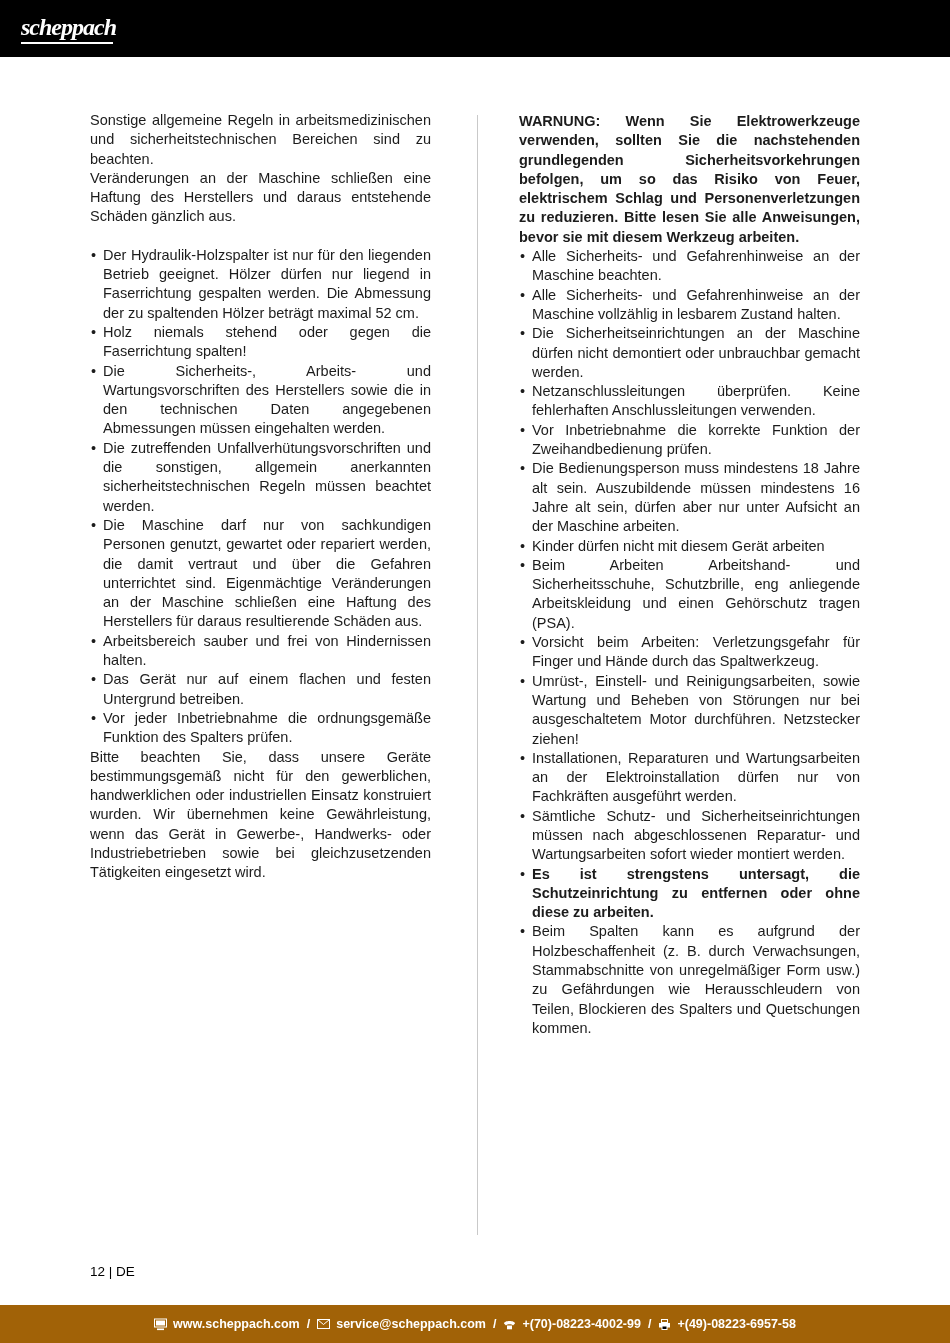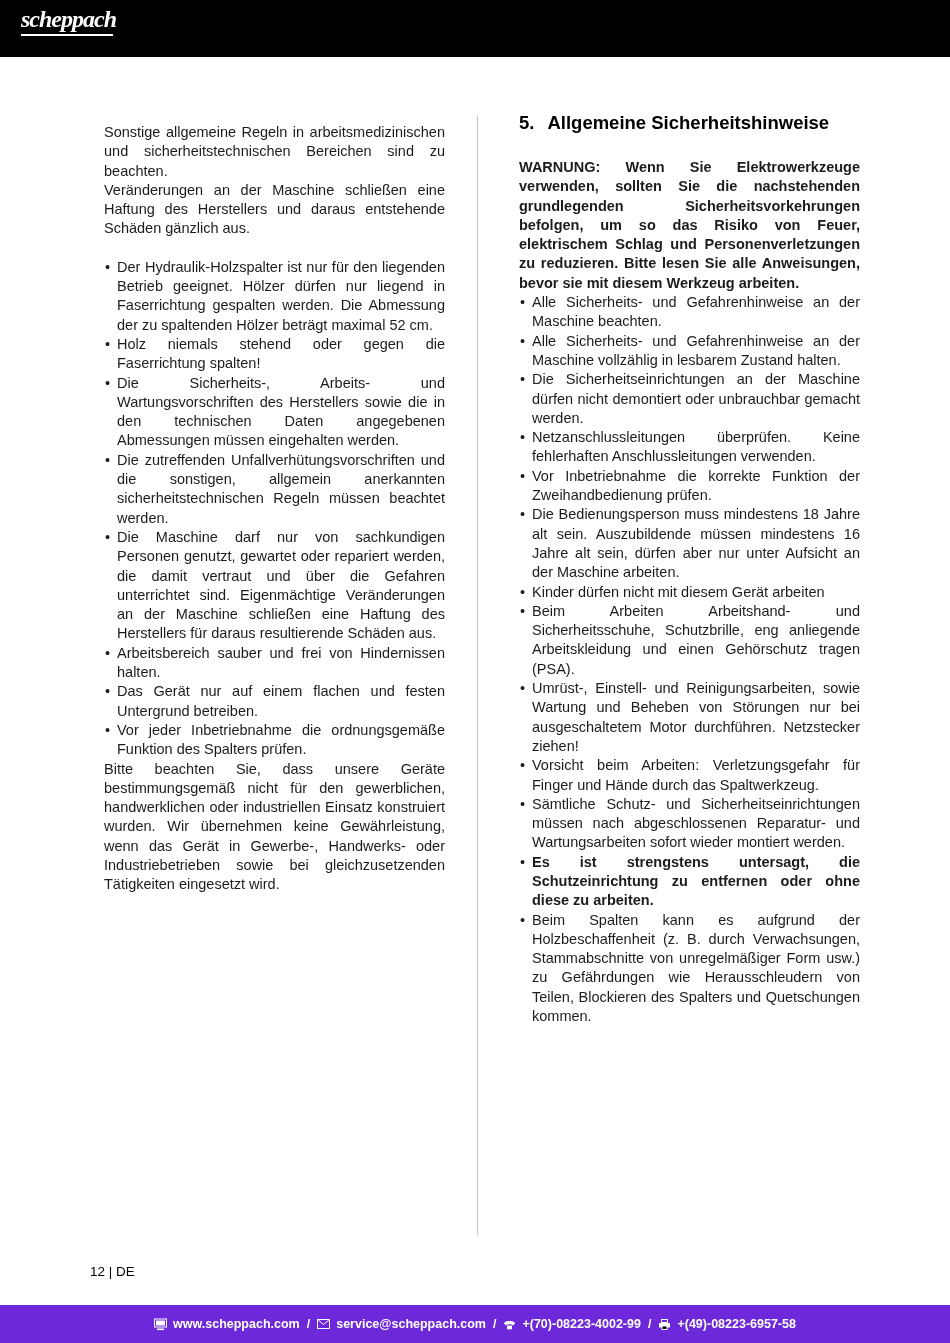--- a/index.html
+++ b/index.html
@@ -4,49 +4,49 @@
 <style>
   html,body { margin:0; padding:0; background:#e9e9e9; }
   .page {
     position:relative; width:950px; height:1343px; margin:0 auto;
     background:#ffffff; font-family:"Liberation Sans", sans-serif;
     color:#1c1c1c; overflow:hidden;
   }
   
   .topbar { position:absolute; top:0; left:0; width:950px; height:57px; background:#000; }
   .logo { position:absolute; left:14px; top:7px; width:114px; height:45px; background:#000;
-          display:flex; flex-direction:column; justify-content:flex-start; padding-left:7px; box-sizing:border-box; }
+          display:flex; flex-direction:column; justify-content:center; padding-left:7px; box-sizing:border-box; }
   .logo-text { color:#fff; font-weight:bold; font-style:italic; font-size:24px; line-height:1;
                font-family:"Liberation Serif", serif; letter-spacing:-1px; }
   .logo-underline { width:92px; height:2px; background:#fff; margin-top:3px; }
 
   
   .col { position:absolute; width:341px; font-size:14.5px; line-height:19.3px; text-align:justify; }
-  .col-left  { left:90px;  top:123px;margin-left:14px; }
+  .col-left  { left:90px;  top:111px; }
   .col-right { left:519px; top:112px; }
   .vdivider  { position:absolute; left:477px; top:115px; width:1px; height:1120px; background:#c9c9c9; }
 
   .col p { margin:0; }
   .bold { font-weight:bold; }
   .closing { margin-top:19px; }
 
   
   .heading { font-size:18.5px; font-weight:bold; color:#000; text-align:left;
              margin:0 0 24px 0; line-height:22px; }
   .heading .hnum { margin-right:13px; }
 
   
   .list { margin:0; }
   .list-left { margin-top:19px; }
   .bullet { position:relative; padding-left:13px; overflow-wrap:break-word; }
   .bullet::before { content:"\2022"; position:absolute; left:1px; top:0; }
 
   
   .page-label { position:absolute; left:90px; top:1264px; font-size:13.5px; color:#000000; }
-  .footbar { position:absolute; left:0; bottom:0; width:950px; height:38px; background:#6d28d9;
+  .footbar { position:absolute; left:0; bottom:0; width:950px; height:38px; background:#a16207;
              color:#fff; display:flex; align-items:center; justify-content:center;
              font-size:12.5px; font-weight:bold; }
   .footbar .seg { display:inline-flex; align-items:center; }
   .footbar .icon { display:inline-flex; align-items:center; margin-right:6px; }
   .footbar .sep { margin:0 7px; }
 </style>
 </head>
 <body>
 
 <div class="page">
@@ -83,23 +83,20 @@
         <div class="bullet"><span>Das Gerät nur auf einem flachen und festen Untergrund betreiben.</span></div>
 
         <div class="bullet"><span>Vor jeder Inbetriebnahme die ordnungsgemäße Funktion des Spalters prüfen.</span></div>
 
       </div>
 
     <p class="closing">Bitte beachten Sie, dass unsere Geräte bestimmungsgemäß nicht für den gewerblichen, handwerklichen oder industriellen Einsatz konstruiert wurden. Wir übernehmen keine Gewährleistung, wenn das Gerät in Gewerbe-, Handwerks- oder Industriebetrieben sowie bei gleichzusetzenden Tätigkeiten eingesetzt wird.</p>
   </div>
 
   <div class="col col-right">
-    <h2 class="heading">
-      <span class="hnum">5.</span><span>Allgemeine Sicherheitshinweise</span>
-    </h2>
 
     <p class="bold">WARNUNG: Wenn Sie Elektrowerkzeuge verwenden, sollten Sie die nachstehenden grundlegenden Sicherheitsvorkehrungen befolgen, um so das Risiko von Feuer, elektrischem Schlag und Personenverletzungen zu reduzieren. Bitte lesen Sie alle Anweisungen, bevor sie mit diesem Werkzeug arbeiten.</p>
 
     <div class="list">
 
         <div class="bullet"><span>Alle Sicherheits- und Gefahrenhinweise an der Maschine beachten.</span><span class="bold"></span></div>
 
         <div class="bullet"><span>Alle Sicherheits- und Gefahrenhinweise an der Maschine vollzählig in lesbarem Zustand halten.</span><span class="bold"></span></div>
 
         <div class="bullet"><span>Die Sicherheitseinrichtungen an der Maschine dürfen nicht demontiert oder unbrauchbar gemacht werden.</span><span class="bold"></span></div>
@@ -107,24 +104,25 @@
         <div class="bullet"><span>Netzanschlussleitungen überprüfen. Keine fehlerhaften Anschlussleitungen verwenden.</span><span class="bold"></span></div>
 
         <div class="bullet"><span>Vor Inbetriebnahme die korrekte Funktion der Zweihandbedienung prüfen.</span><span class="bold"></span></div>
 
         <div class="bullet"><span>Die Bedienungsperson muss mindestens 18 Jahre alt sein. Auszubildende müssen mindestens 16 Jahre alt sein, dürfen aber nur unter Aufsicht an der Maschine arbeiten.</span><span class="bold"></span></div>
 
         <div class="bullet"><span>Kinder dürfen nicht mit diesem Gerät arbeiten</span><span class="bold"></span></div>
 
         <div class="bullet"><span>Beim Arbeiten Arbeitshand- und Sicherheitsschuhe, Schutzbrille, eng anliegende Arbeitskleidung und einen Gehörschutz tragen (PSA).</span><span class="bold"></span></div>
 
+        <div class="bullet"><span>Vorsicht beim Arbeiten: Verletzungsgefahr für Finger und Hände durch das Spaltwerkzeug.</span><span class="bold"></span></div>
+
         <div class="bullet"><span>Umrüst-, Einstell- und Reinigungsarbeiten, sowie Wartung und Beheben von Störungen nur bei ausgeschaltetem Motor durchführen. Netzstecker ziehen!</span><span class="bold"></span></div>
 
-        <div class="bullet"><span>Vorsicht beim Arbeiten: Verletzungsgefahr für Finger und Hände durch das Spaltwerkzeug.</span><span class="bold"></span></div>
-
+        <div class="bullet"><span>Installationen, Reparaturen und Wartungsarbeiten an der Elektroinstallation dürfen nur von Fachkräften ausgeführt werden.</span><span class="bold"></span></div>
 
         <div class="bullet"><span>Sämtliche Schutz- und Sicherheitseinrichtungen müssen nach abgeschlossenen Reparatur- und Wartungsarbeiten sofort wieder montiert werden.</span><span class="bold"></span></div>
 
 
         <div class="bullet"><span></span><span class="bold">Es ist strengstens untersagt, die Schutzeinrichtung zu entfernen oder ohne diese zu arbeiten.</span></div>
 
         <div class="bullet"><span>Beim Spalten kann es aufgrund der Holzbeschaffenheit (z. B. durch Verwachsungen, Stammabschnitte von unregelmäßiger Form usw.) zu Gefährdungen wie Herausschleudern von Teilen, Blockieren des Spalters und Quetschungen kommen.</span><span class="bold"></span></div>
       </div>
   </div>
 

